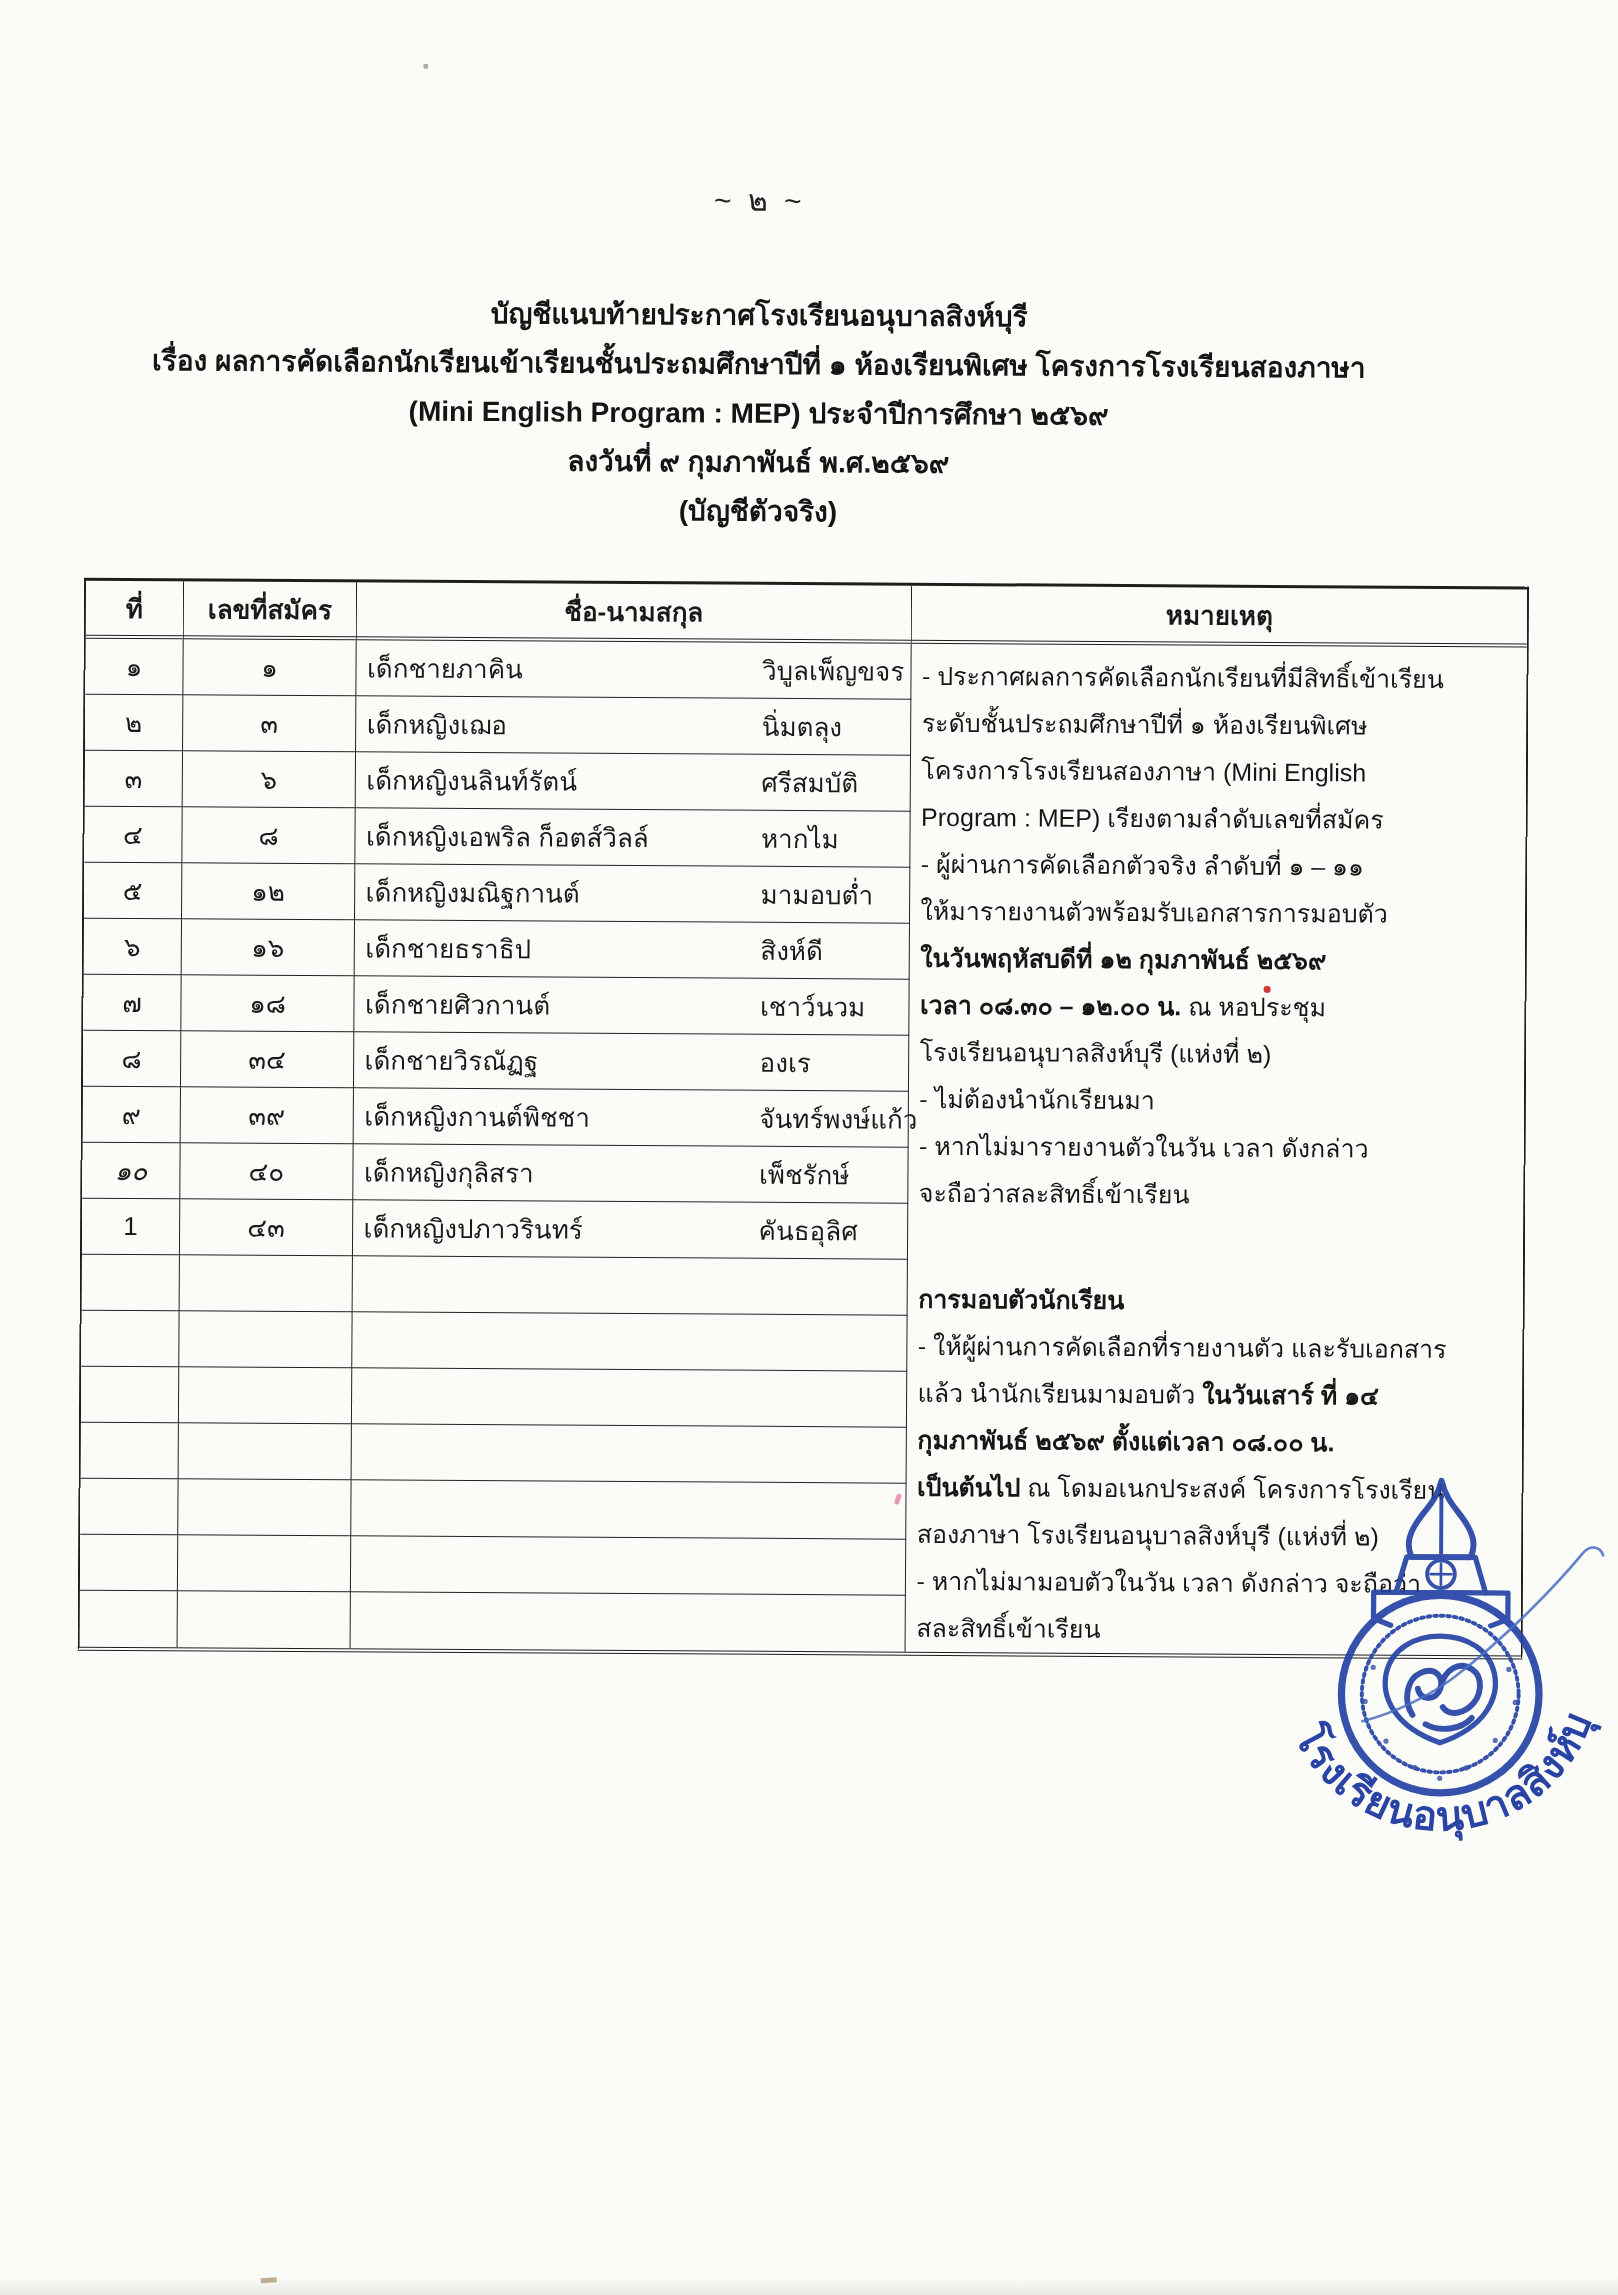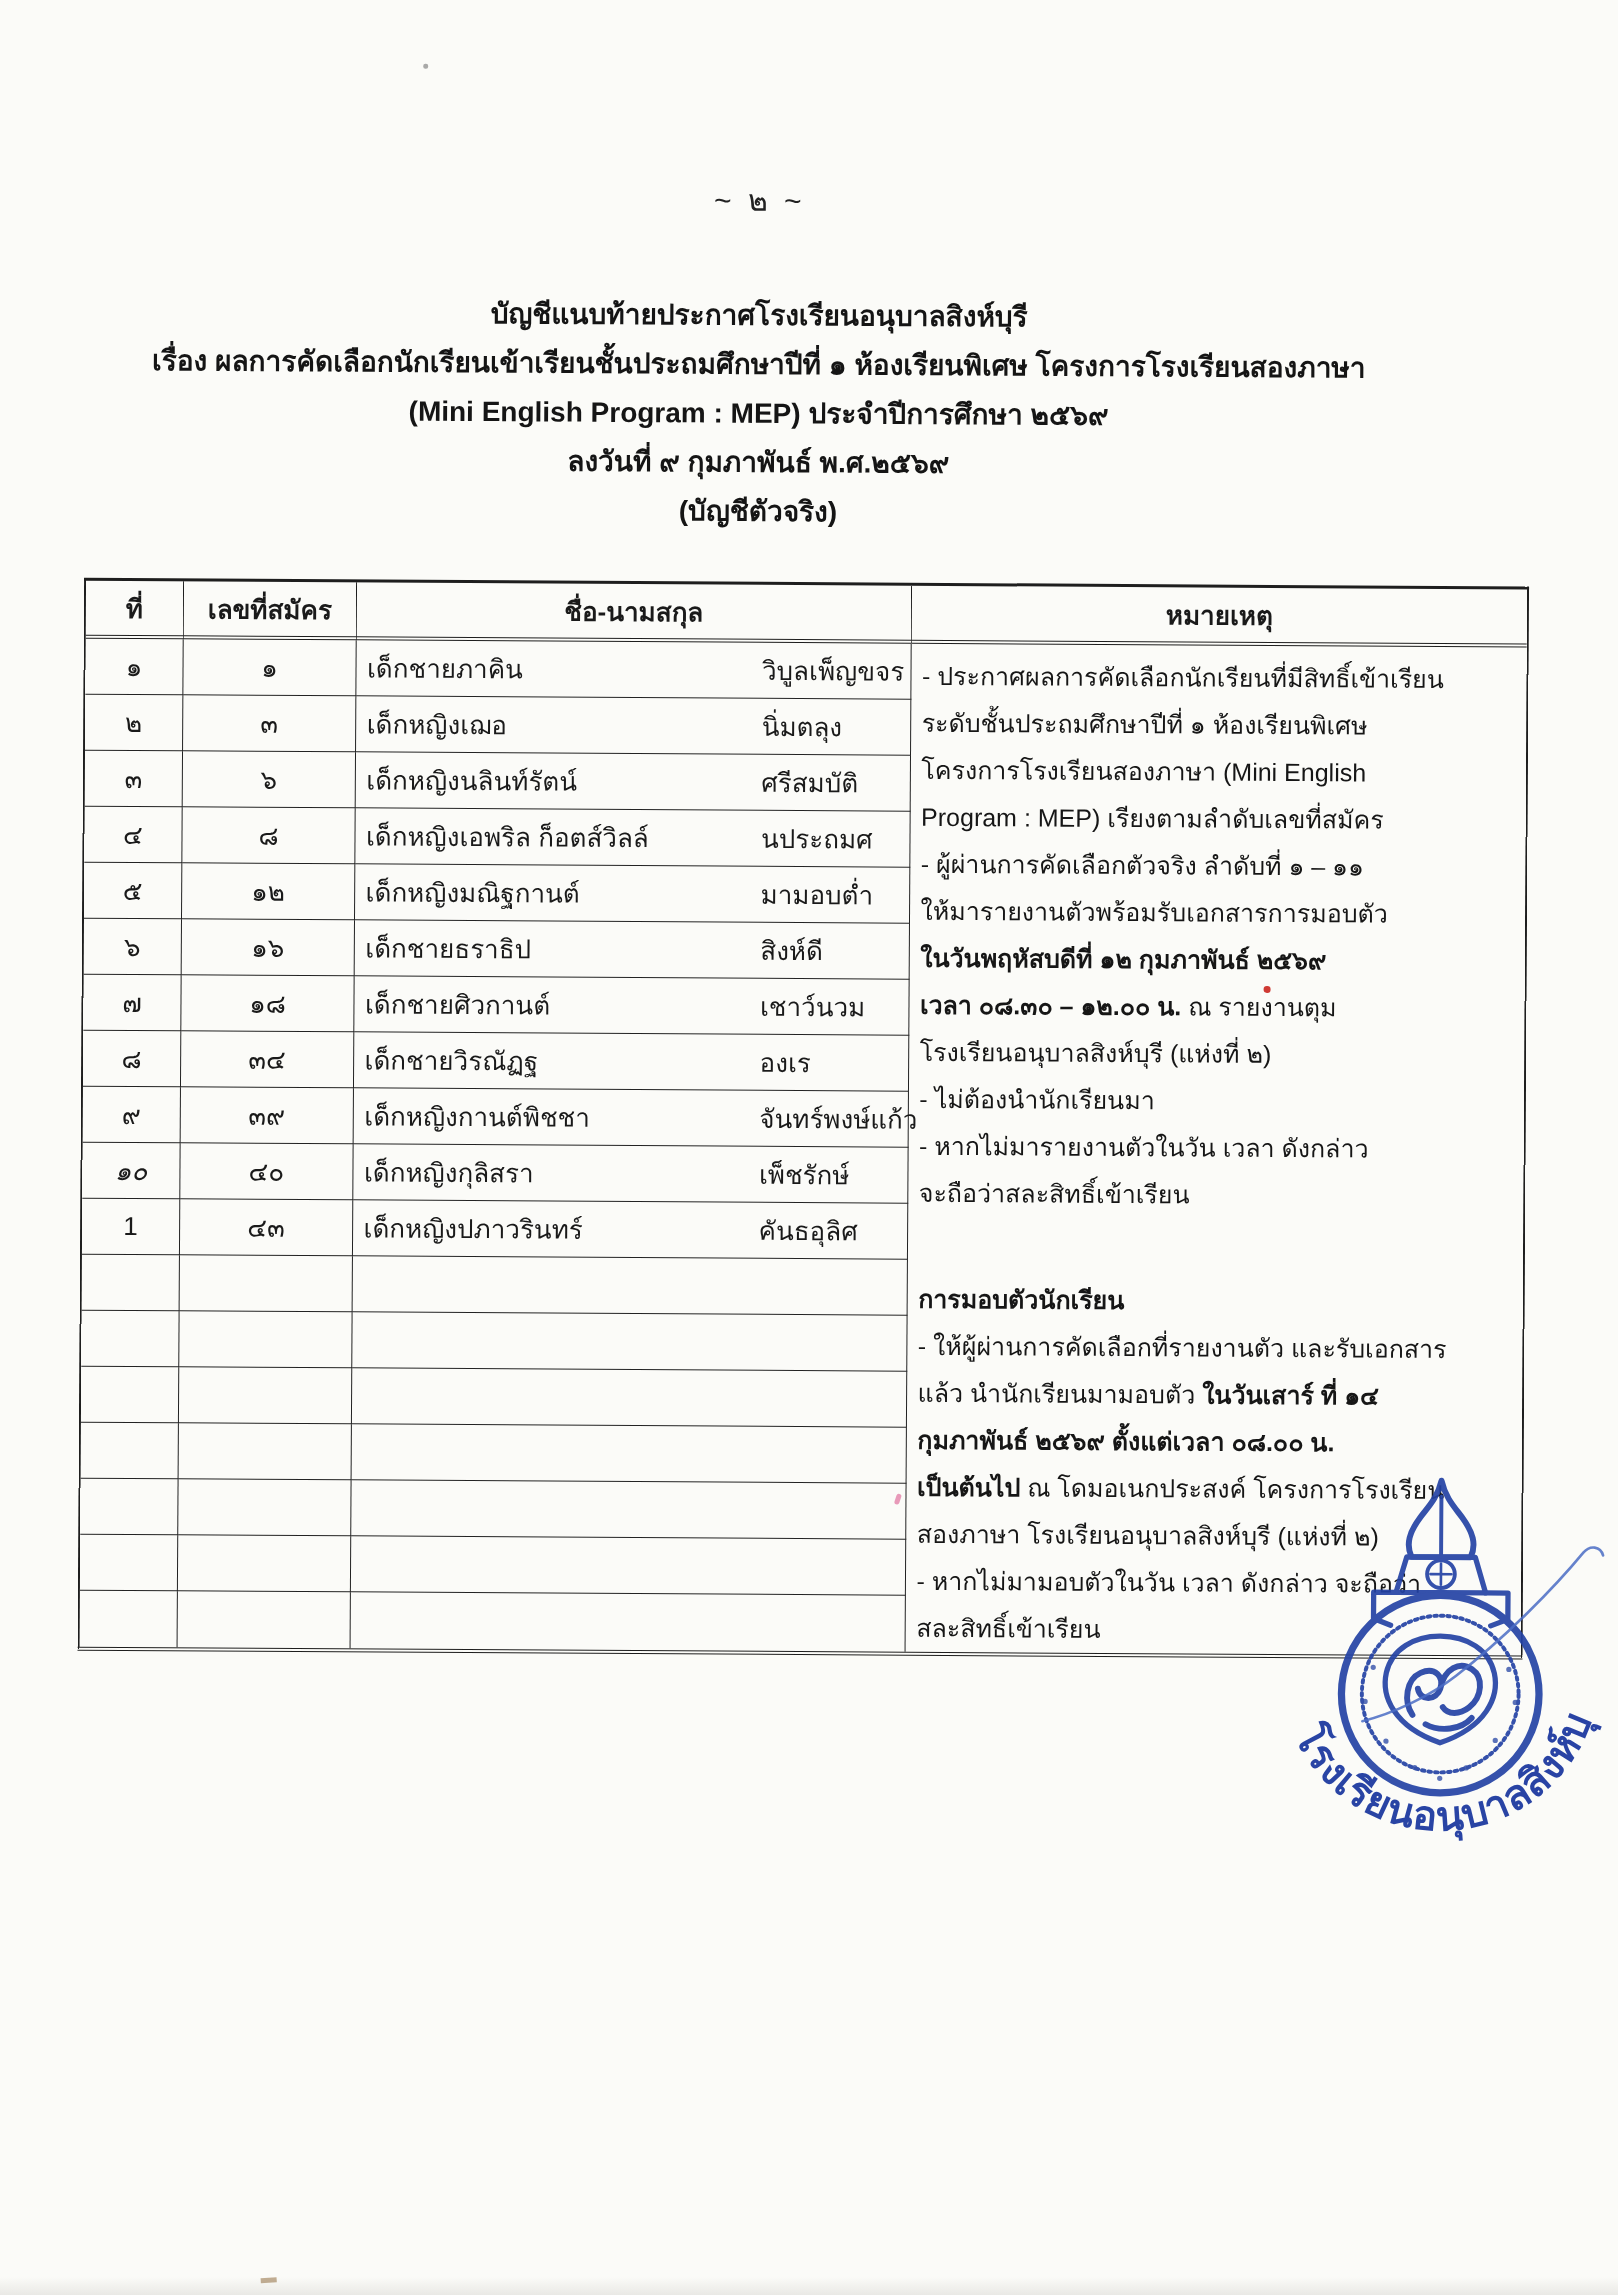--- a/index.html
+++ b/index.html
@@ -87,21 +87,21 @@
     <div class="hcell h-remarks">หมายเหตุ</div>
 
     <div class="remarks-cell" id="remarks-lines">
         <div class="remark-line"><span>- ประกาศผลการคัดเลือกนักเรียนที่มีสิทธิ์เข้าเรียน</span></div>
         <div class="remark-line"><span>ระดับชั้นประถมศึกษาปีที่ ๑ ห้องเรียนพิเศษ</span></div>
         <div class="remark-line"><span>โครงการโรงเรียนสองภาษา (Mini English</span></div>
         <div class="remark-line"><span>Program : MEP)  เรียงตามลำดับเลขที่สมัคร</span></div>
         <div class="remark-line"><span>- ผู้ผ่านการคัดเลือกตัวจริง ลำดับที่ ๑ – ๑๑</span></div>
         <div class="remark-line"><span>ให้มารายงานตัวพร้อมรับเอกสารการมอบตัว</span></div>
         <div class="remark-line"><span class="bold">ในวันพฤหัสบดีที่ ๑๒ กุมภาพันธ์ ๒๕๖๙</span></div>
-        <div class="remark-line"><span class="bold">เวลา ๐๘.๓๐ – ๑๒.๐๐ น.</span><span> ณ รายงานตุม</span></div>
+        <div class="remark-line"><span class="bold">เวลา ๐๘.๓๐ – ๑๒.๐๐ น.</span><span> ณ หอประชุม</span></div>
         <div class="remark-line"><span>โรงเรียนอนุบาลสิงห์บุรี  (แห่งที่ ๒)</span></div>
         <div class="remark-line"><span>- ไม่ต้องนำนักเรียนมา</span></div>
         <div class="remark-line"><span>- หากไม่มารายงานตัวในวัน เวลา ดังกล่าว</span></div>
         <div class="remark-line"><span> จะถือว่าสละสิทธิ์เข้าเรียน</span></div>
         <div class="remark-line blank"></div>
         <div class="remark-line"><span class="bold">การมอบตัวนักเรียน</span></div>
         <div class="remark-line"><span>- ให้ผู้ผ่านการคัดเลือกที่รายงานตัว และรับเอกสาร</span></div>
         <div class="remark-line"><span>แล้ว นำนักเรียนมามอบตัว </span><span class="bold">ในวันเสาร์ ที่ ๑๔</span></div>
         <div class="remark-line"><span class="bold">กุมภาพันธ์ ๒๕๖๙ ตั้งแต่เวลา ๐๘.๐๐ น.</span></div>
         <div class="remark-line"><span class="bold">เป็นต้นไป</span><span> ณ โดมอเนกประสงค์ โครงการโรงเรียน</span></div>
@@ -128,21 +128,21 @@
     <div class="tcell num c-app" style="grid-area: 4 / 2;">๖</div>
     <div class="tcell name-cell" style="grid-area: 4 / 3;">
       <span class="given">เด็กหญิงนลินท์รัตน์</span>
       <span class="surname">ศรีสมบัติ</span>
     </div>
 
     <div class="tcell num c-no" style="grid-area: 5 / 1;">๔</div>
     <div class="tcell num c-app" style="grid-area: 5 / 2;">๘</div>
     <div class="tcell name-cell" style="grid-area: 5 / 3;">
       <span class="given">เด็กหญิงเอพริล ก็อตส์วิลล์</span>
-      <span class="surname">นประถมศ</span>
+      <span class="surname">หากไม</span>
     </div>
 
     <div class="tcell num c-no" style="grid-area: 6 / 1;">๕</div>
     <div class="tcell num c-app" style="grid-area: 6 / 2;">๑๒</div>
     <div class="tcell name-cell" style="grid-area: 6 / 3;">
       <span class="given">เด็กหญิงมณิฐกานต์</span>
       <span class="surname">มามอบต่ำ</span>
     </div>
 
     <div class="tcell num c-no" style="grid-area: 7 / 1;">๖</div>

